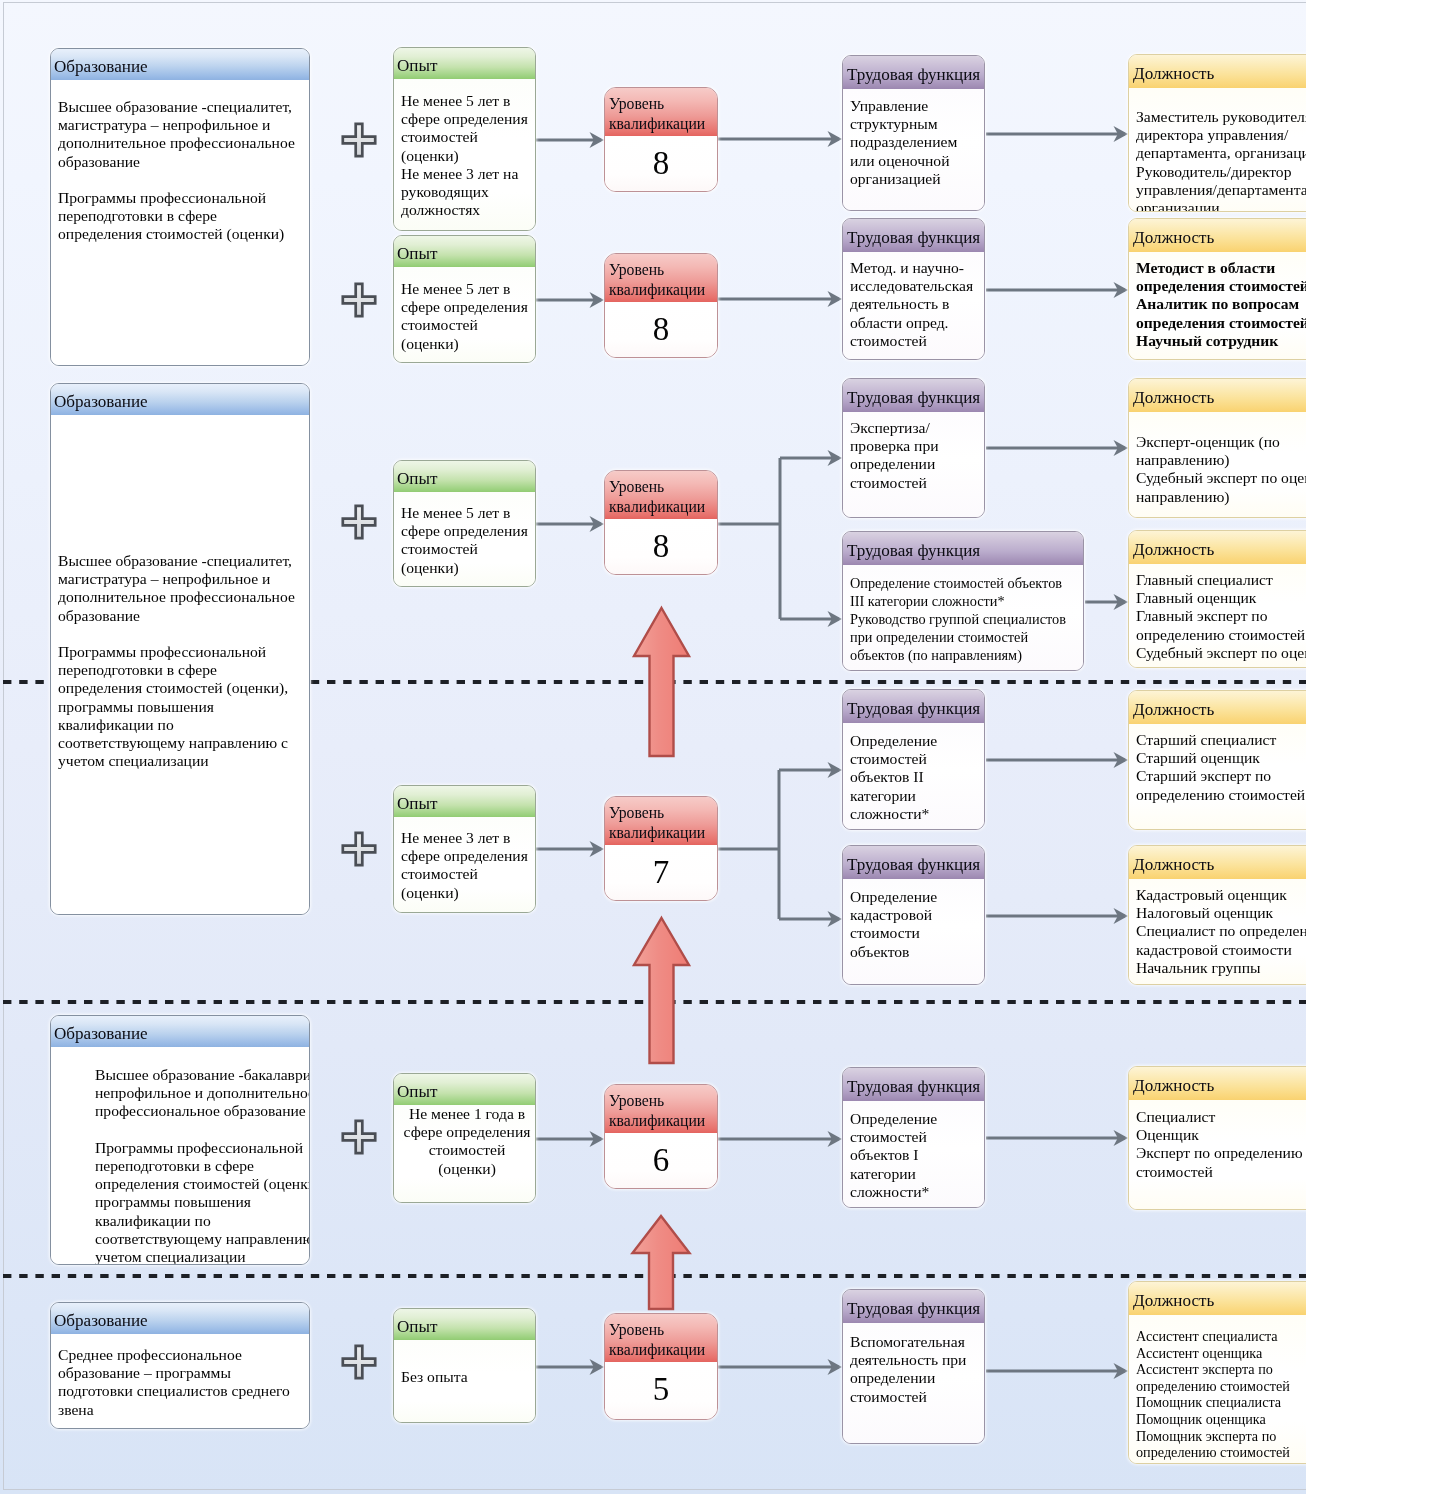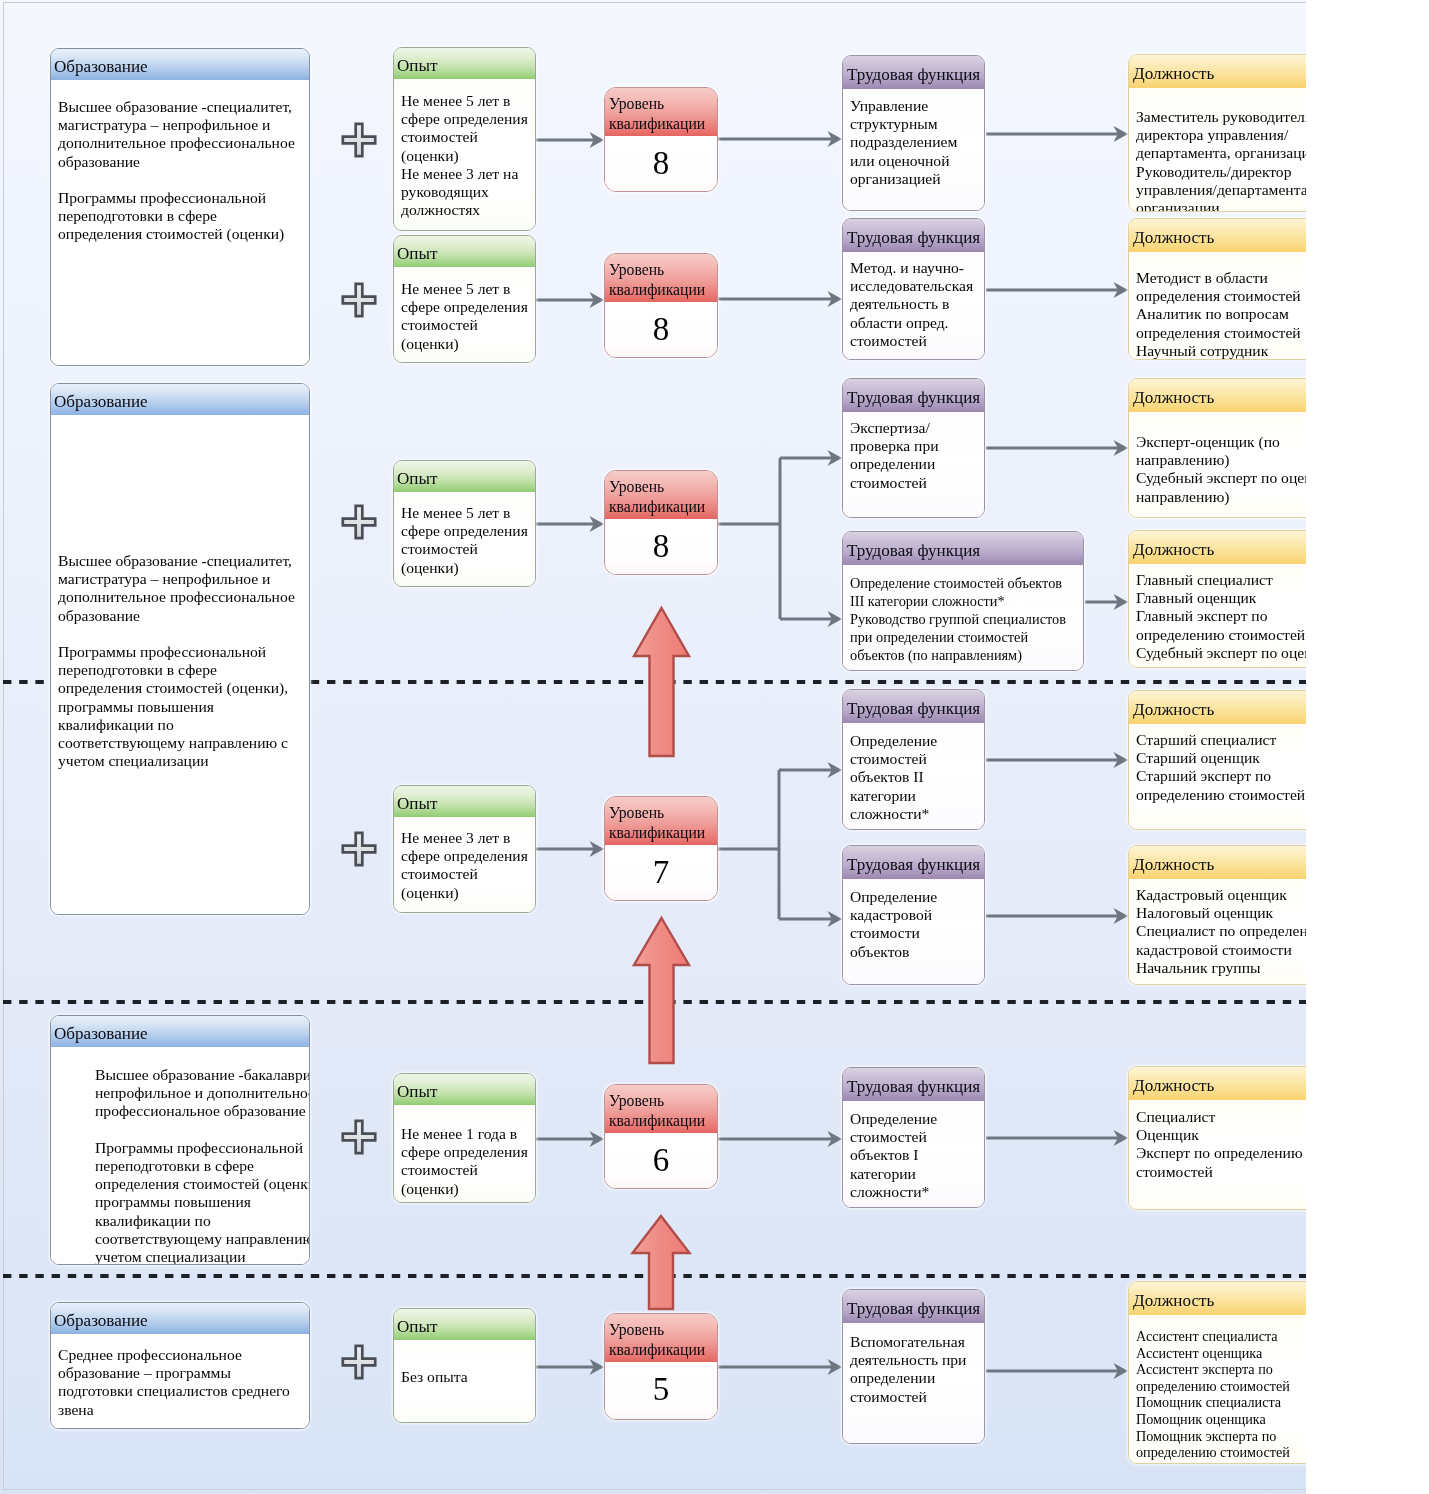--- a/index.html
+++ b/index.html
@@ -222,21 +222,21 @@
   </div>
   <div class="card exp" style="left: 393px; top: 785px; width: 143px; height: 128px;">
     <div class="hd">Опыт</div>
     <div class="bd" style="padding-top: 12px;">Не менее 3 лет в
 сфере определения
 стоимостей
 (оценки)</div>
   </div>
   <div class="card exp" style="left: 393px; top: 1073px; width: 143px; height: 130px;">
     <div class="hd">Опыт</div>
-    <div class="bd" style="padding-top: 20px;">Не менее 1 года в
+    <div class="bd" style="padding-top: 0; text-align: center;">Не менее 1 года в
 сфере определения
 стоимостей
 (оценки)</div>
   </div>
   <div class="card exp" style="left: 393px; top: 1308px; width: 143px; height: 115px;">
     <div class="hd">Опыт</div>
     <div class="bd" style="padding-top: 28px;">Без опыта</div>
   </div>
   <div class="card lvl" style="left: 604px; top: 87px; width: 114px; height: 105px;">
     <div class="hd">Уровень
@@ -333,21 +333,21 @@
     <div class="hd">Должность</div>
     <div class="bd" style="padding-top: 20px;">Заместитель руководителя/
 директора управления/
 департамента, организации
 Руководитель/директор
 управления/департамента,
 организации</div>
   </div>
   <div class="card pos" style="left: 1128px; top: 218px; width: 232px; height: 142px;">
     <div class="hd">Должность</div>
-    <div class="bd" style="padding-top: 17px;">Методист в области
+    <div class="bd" style="padding-top: 7px; font-weight: bold;">Методист в области
 определения стоимостей
 Аналитик по вопросам
 определения стоимостей
 Научный сотрудник</div>
   </div>
   <div class="card pos" style="left: 1128px; top: 378px; width: 232px; height: 140px;">
     <div class="hd">Должность</div>
     <div class="bd" style="padding-top: 21px;">Эксперт-оценщик (по
 направлению)
 Судебный эксперт по оценке (по

